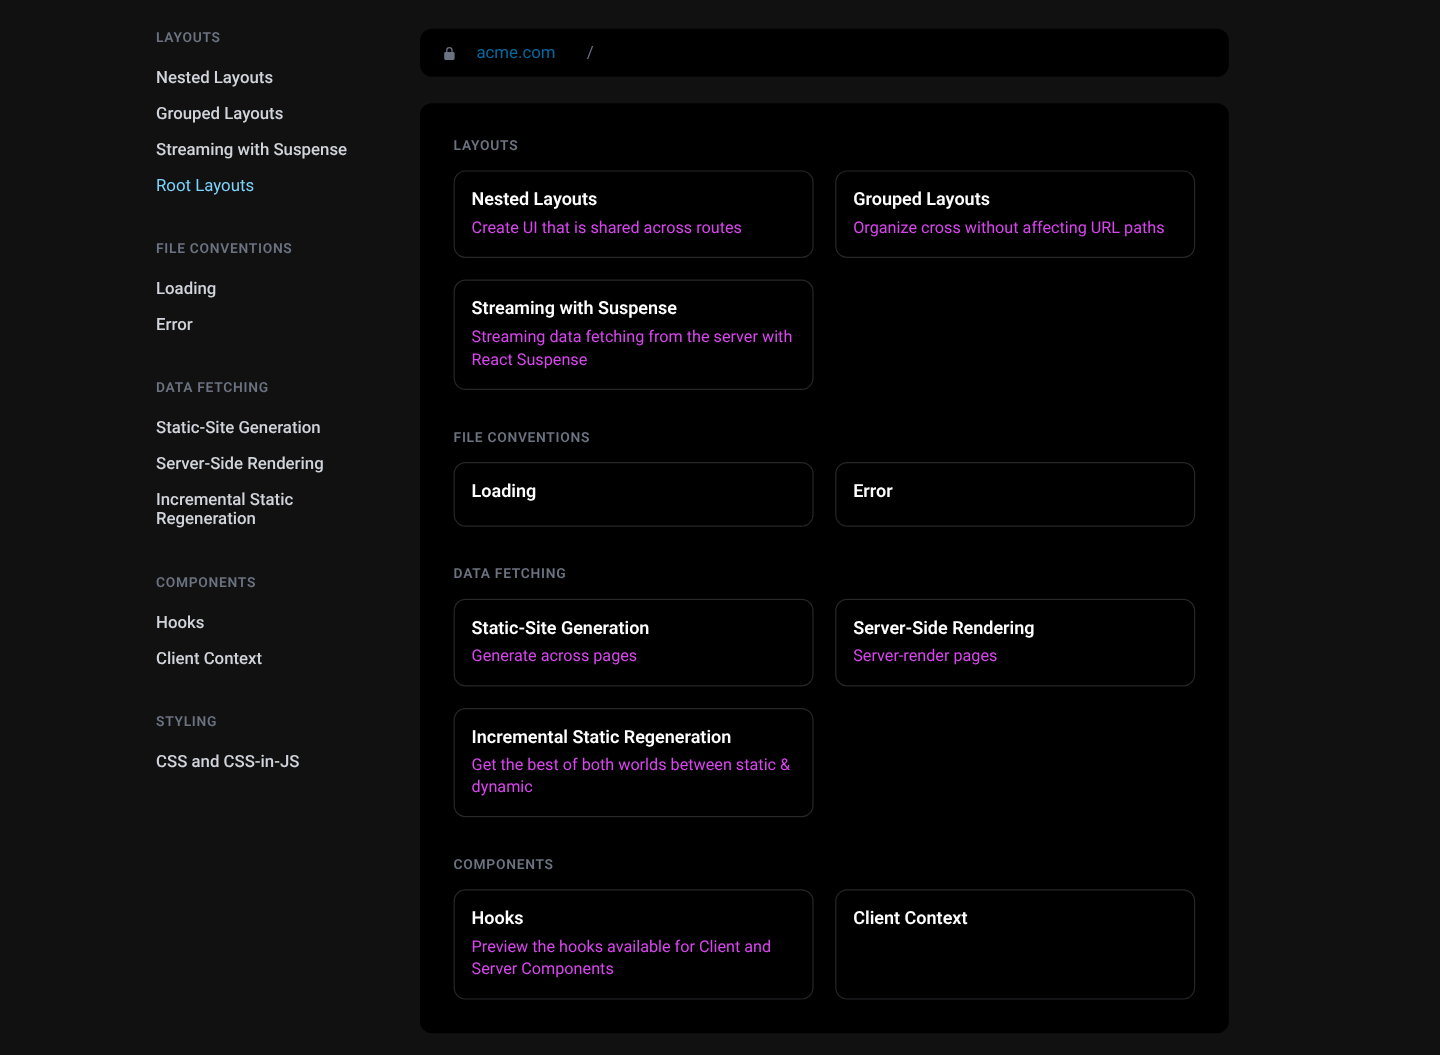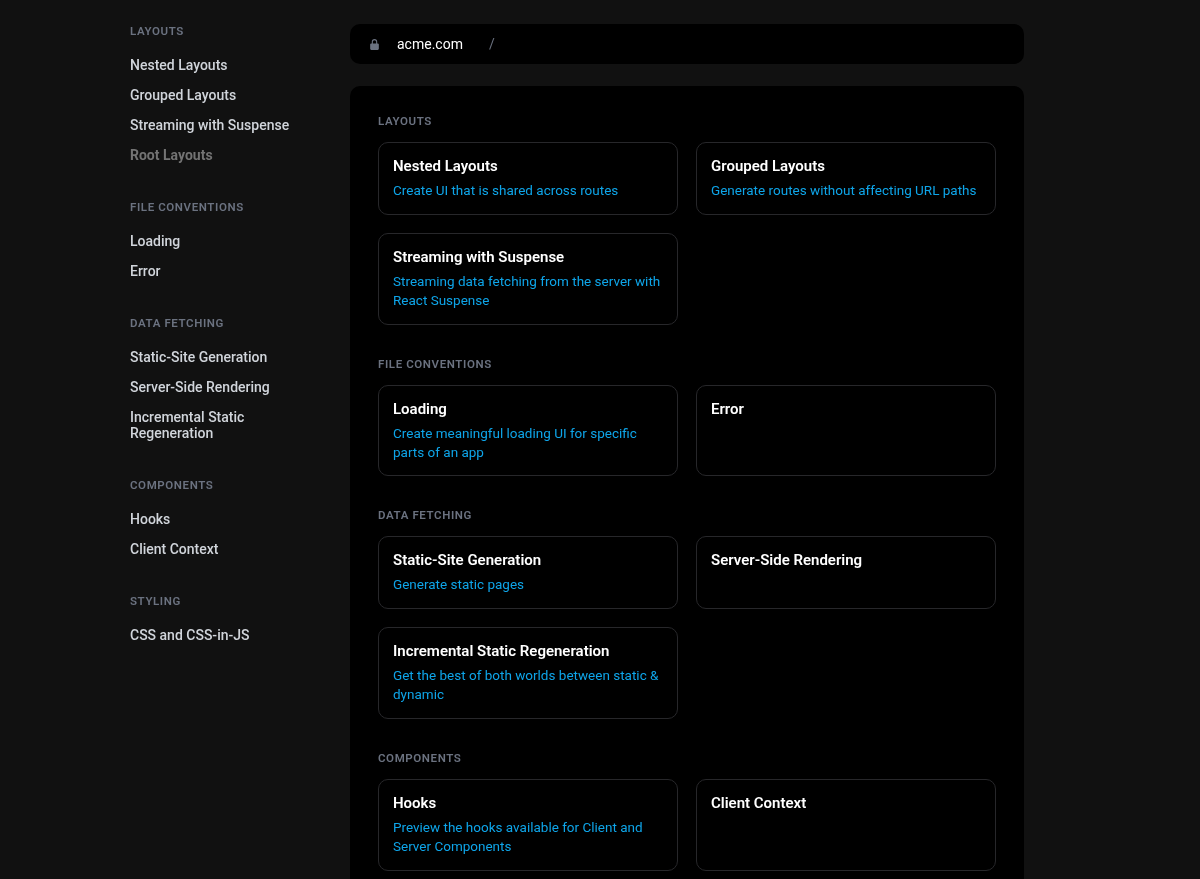--- a/index.html
+++ b/index.html
@@ -35,42 +35,42 @@
     }
     .sidebar-link {
       display: block;
       color: #d1d5db;
       font-size: 14px;
       padding: 7px 0;
       cursor: pointer;
       font-weight: 500;
     }
     .sidebar-link.active {
-      color: #737373;
-      font-weight: 700;
+      color: #7dd3fc;
+      font-weight: 400;
     }
     .main {
       flex: 1;
       padding: 24px 176px 24px 0;
     }
     .addrbar {
       background: #000;
       border-radius: 10px;
       padding: 12px 18px;
       display: flex;
       align-items: center;
       gap: 16px;
       margin-bottom: 22px;
     }
     .lock {
       color: #6b7280;
       display: flex;
     }
     .addr-text {
-      color: #ffffff;
+      color: #0369a1;
       font-size: 14px;
     }
     .addr-slash {
       color: #6b7280;
       font-size: 14px;
       margin-left: 10px;
     }
     .content-panel {
       background: #000;
       border-radius: 10px;
@@ -101,21 +101,21 @@
       padding: 14px;
       cursor: pointer;
     }
     .card-title {
       color: #fff;
       font-size: 15px;
       font-weight: 600;
       margin-bottom: 6px;
     }
     .card-desc {
-      color: #0ea5e9;
+      color: #d946ef;
       font-size: 13.5px;
       line-height: 1.4;
     }
   </style>
 </head>
 <body>
 
 <div class="layout">
 
   <nav class="sidebar">
@@ -170,51 +170,51 @@
 
       <div class="section">
         <div class="section-heading">Layouts</div>
         <div class="card-grid">
           <div class="card">
             <div class="card-title">Nested Layouts</div>
             <div class="card-desc">Create UI that is shared across routes</div>
           </div>
           <div class="card">
             <div class="card-title">Grouped Layouts</div>
-            <div class="card-desc">Generate routes without affecting URL paths</div>
+            <div class="card-desc">Organize cross without affecting URL paths</div>
           </div>
           <div class="card">
             <div class="card-title">Streaming with Suspense</div>
             <div class="card-desc">Streaming data fetching from the server with React Suspense</div>
           </div>
         </div>
       </div>
 
       <div class="section">
         <div class="section-heading">File Conventions</div>
         <div class="card-grid">
           <div class="card">
             <div class="card-title">Loading</div>
-            <div class="card-desc">Create meaningful loading UI for specific parts of an app</div>
           </div>
           <div class="card">
             <div class="card-title">Error</div>
           </div>
         </div>
       </div>
 
       <div class="section">
         <div class="section-heading">Data Fetching</div>
         <div class="card-grid">
           <div class="card">
             <div class="card-title">Static-Site Generation</div>
-            <div class="card-desc">Generate static pages</div>
+            <div class="card-desc">Generate across pages</div>
           </div>
           <div class="card">
             <div class="card-title">Server-Side Rendering</div>
+            <div class="card-desc">Server-render pages</div>
           </div>
           <div class="card">
             <div class="card-title">Incremental Static Regeneration</div>
             <div class="card-desc">Get the best of both worlds between static &amp; dynamic</div>
           </div>
         </div>
       </div>
 
       <div class="section">
         <div class="section-heading">Components</div>

